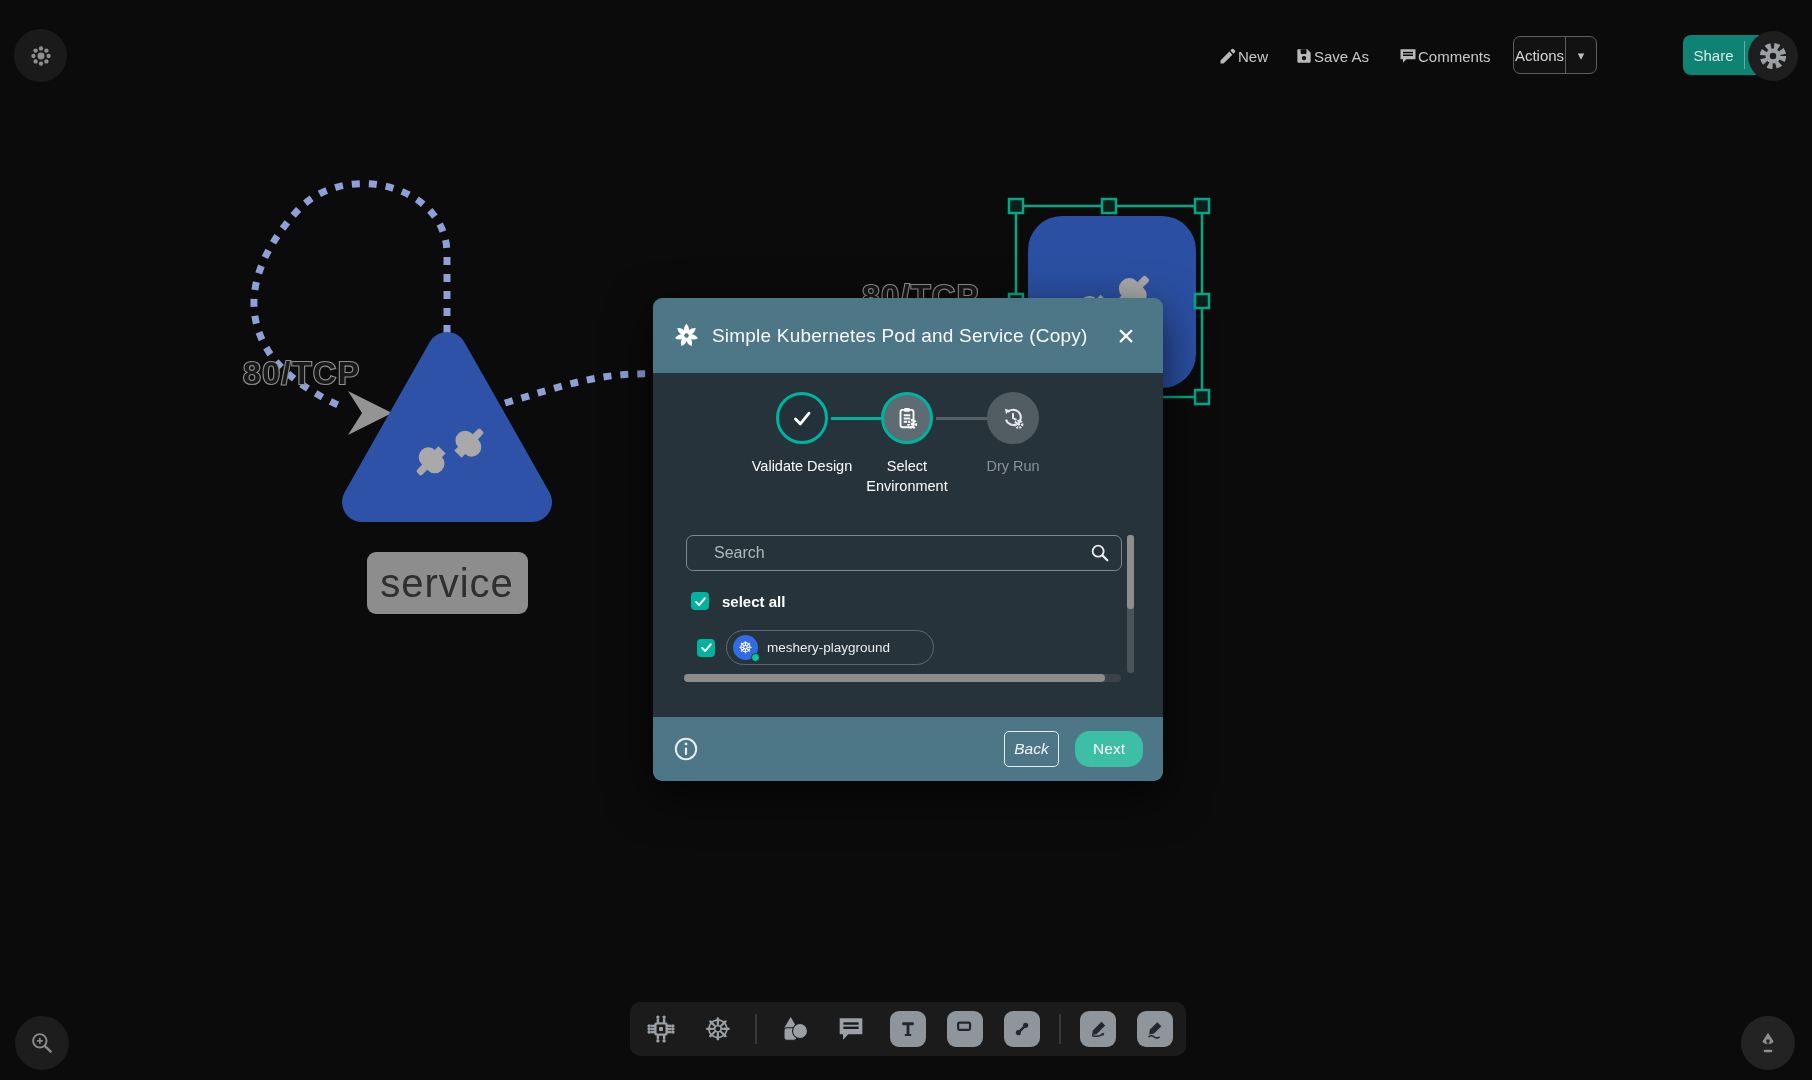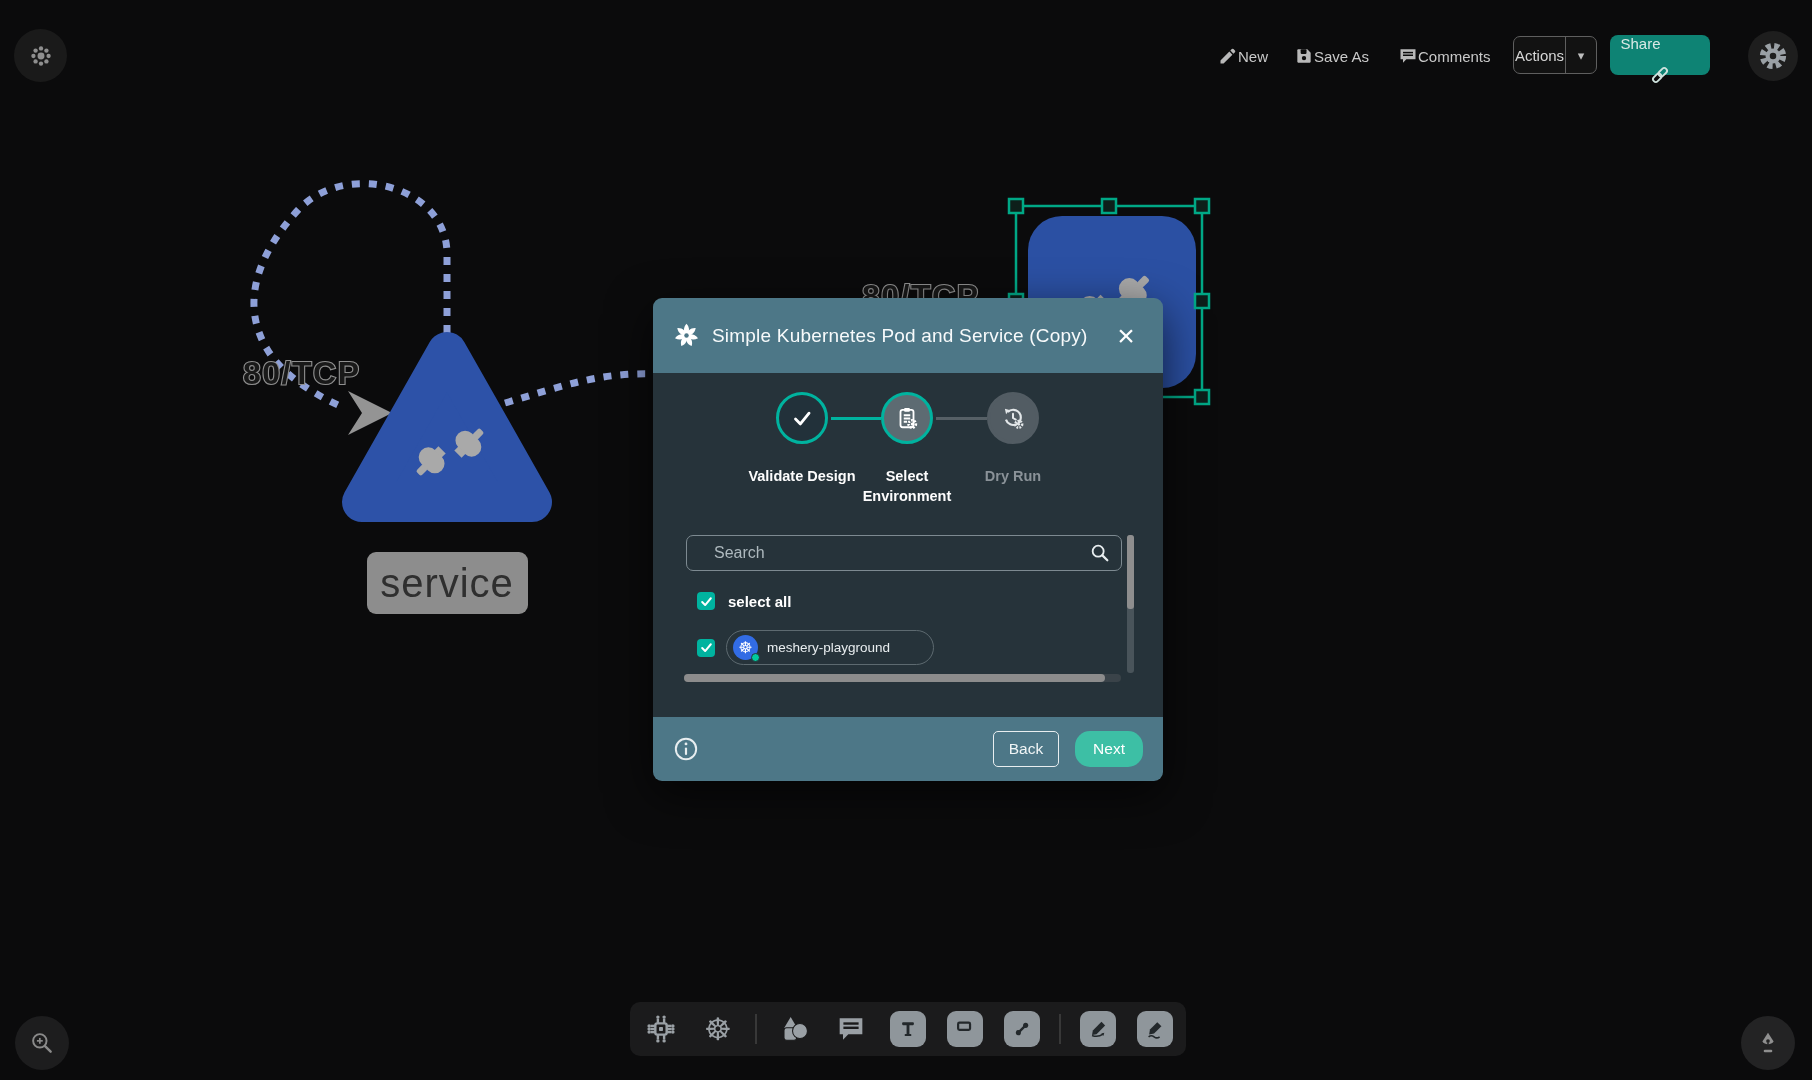--- a/index.html
+++ b/index.html
@@ -12,21 +12,21 @@
 
   
   .corner-btn { border-radius:50%; display:flex; align-items:center; justify-content:center; cursor:pointer; }
   .logo-btn { left:14px; top:29px; width:53px; height:53px; background:#1a1a1a; }
   .tb-item { top:36px; height:40px; display:flex; align-items:center; color:#c9c9c9; font-size:15px; cursor:pointer; }
   .tb-new { left:1218px; } .tb-save { left:1294px;align-items:center; } .tb-comments { left:1398px; }
   .actions-btn { left:1513px; top:36px; width:84px; height:38px; border:1px solid #5f5f5f; border-radius:7px; display:flex; align-items:stretch; color:#d6d6d6; cursor:pointer; background:#121212; }
   .actions-label { flex:1; display:flex; align-items:center; justify-content:center; font-size:15px; }
   .actions-div { width:1px; background:#5f5f5f; }
   .actions-caret { width:30px; display:flex; align-items:center; justify-content:center; font-size:13px; color:#bdbdbd; }
-  .share-btn { left:1610px; top:35px; width:100px; height:40px; background:#0e8374; border-radius:8px; display:flex; align-items:stretch; cursor:pointer;flex-direction:column; }
+  .share-btn { left:1683px; top:35px; width:100px; height:40px; background:#0e8374; border-radius:8px; display:flex; align-items:stretch; cursor:pointer; }
   .share-label { width:61px; display:flex; align-items:center; justify-content:center; color:#d9e9e5; font-size:15px; }
   .share-div { width:1px; background:rgba(255,255,255,.35); margin:6px 0; }
   .share-linkwrap { flex:1; display:flex; align-items:center; justify-content:center; }
   .gear-btn { left:1748px; top:31px; width:50px; height:50px; background:#1e1e1e; }
 
   
   .modal { left:653px; top:298px; width:510px; height:483px; border-radius:9px; overflow:hidden;
            box-shadow:0 14px 46px rgba(0,0,0,.65); display:flex; flex-direction:column; z-index:10; }
   .modal-header { height:75px; background:#4d7787; display:flex; align-items:center; padding:0 20px; gap:12px; flex:none; }
   .modal-title { flex:1; color:#f7fafb; font-size:19px; font-weight:500; letter-spacing:.2px; }
@@ -34,44 +34,44 @@
   .modal-body { flex:1; background:#26333a; position:relative; }
   .modal-footer { height:64px; background:#4d7787; display:flex; align-items:center; padding:0 20px; flex:none; }
 
   .step-circle { position:absolute; width:52px; height:52px; border-radius:50%; display:flex; align-items:center; justify-content:center; cursor:pointer; }
   .step-done   { left:123px; top:19px; background:#22313a; border:3px solid #00b39f; }
   .step-active { left:228px; top:19px; background:#5d6b72; border:3px solid #00b39f; }
   .step-pending{ left:334px; top:19px; background:#525c63; border:3px solid #525c63; }
   .step-conn { position:absolute; height:3px; top:44px; }
   .conn-done { left:178px; width:50px; background:#00b39f; }
   .conn-todo { left:283px; width:51px; background:#566066; }
-  .step-label { position:absolute; top:84px; width:120px; text-align:center; font-size:14.5px; font-weight:bold; color:#fdfdfd; line-height:1.35;margin-top:10px; }
+  .step-label { position:absolute; top:84px; width:120px; text-align:center; font-size:14.5px; font-weight:normal; color:#fdfdfd; line-height:1.35; }
   .lbl-1 { left:89px; } .lbl-2 { left:194px; } .lbl-3 { left:300px; color:#8a9298; }
 
   .search-box { position:absolute; left:33px; top:162px; width:436px; height:36px; border:1px solid #7d8a91; border-radius:7px; display:flex; align-items:center; padding:0 10px 0 27px; }
   .search-box input { flex:1; background:transparent; border:none; outline:none; color:#e8eef0; font-size:16px; font-family:"Liberation Sans",sans-serif; }
   .search-box input::placeholder { color:#aeb9be; }
 
   .vscroll { position:absolute; left:474px; top:162px; width:7px; height:138px; background:#49545a; border-radius:3px; }
   .vscroll-thumb { position:absolute; left:0; top:0; width:7px; height:74px; background:#8e8e8e; border-radius:3px; }
   .hscroll { position:absolute; left:31px; top:301px; width:437px; height:8px; background:#3a4349; border-radius:4px; }
   .hscroll-thumb { position:absolute; left:0; top:0; height:8px; width:421px; background:#8c8c8c; border-radius:4px; }
 
   .check { width:18px; height:18px; background:#00b39f; border-radius:4px; display:flex; align-items:center; justify-content:center; cursor:pointer; flex:none; }
-  .row-selectall { position:absolute; left:44px; top:219px; display:flex; align-items:center; gap:13px; }
+  .row-selectall { position:absolute; left:38px; top:219px; display:flex; align-items:center; gap:13px; }
   .row-selectall .lbl { color:#fff; font-size:15px; font-weight:bold; }
   .row-env { position:absolute; left:44px; top:257px; display:flex; align-items:center; gap:11px; }
   .env-chip { height:35px; min-width:208px; border:1px solid #5d6a70; border-radius:18px; display:flex; align-items:center; gap:9px; padding:0 16px 0 6px; cursor:pointer; }
   .k8s-badge { position:relative; width:25px; height:25px; border-radius:50%; background:#326ce5; display:flex; align-items:center; justify-content:center; color:#fff; font-size:16px; flex:none; }
   .k8s-dot { position:absolute; right:-2px; bottom:-2px; width:9px; height:9px; border-radius:50%; background:#00ca9d; border:1.5px solid #26333a; }
   .env-name { color:#e8edef; font-size:13.5px; }
 
   .info-btn { width:26px; height:26px; cursor:pointer; }
   .footer-spacer { flex:1; }
-  .btn-back { width:66px; height:36px; border:1px solid #e8eef0; border-radius:5px; background:transparent; color:#f0f5f6; font-size:15.5px; font-family:"Liberation Sans",sans-serif; cursor:pointer; }
+  .btn-back { width:55px; height:36px; border:1px solid #e8eef0; border-radius:5px; background:transparent; color:#f0f5f6; font-size:15.5px; font-family:"Liberation Sans",sans-serif; cursor:pointer;font-style:italic; }
   .btn-next { width:68px; height:36px; border:none; border-radius:15px; background:#3dbfa5; color:#fff; font-size:15.5px; font-family:"Liberation Sans",sans-serif; cursor:pointer; margin-left:16px; }
 
   
   .dock { left:630px; top:1002px; width:556px; height:54px; background:#1b1b1c; border-radius:10px;
           display:flex; align-items:center; justify-content:center; gap:17px; z-index:5; }
   .dock-item { width:40px; height:40px; display:flex; align-items:center; justify-content:center; cursor:pointer; }
   .dock-div { width:2px; height:30px; background:#383838; }
   .plate { width:36px; height:36px; background:#8f969b; border-radius:9px; display:flex; align-items:center; justify-content:center; }
   .k8s-glyph { font-size:31px; color:#9aa0a5; line-height:1; }
 

